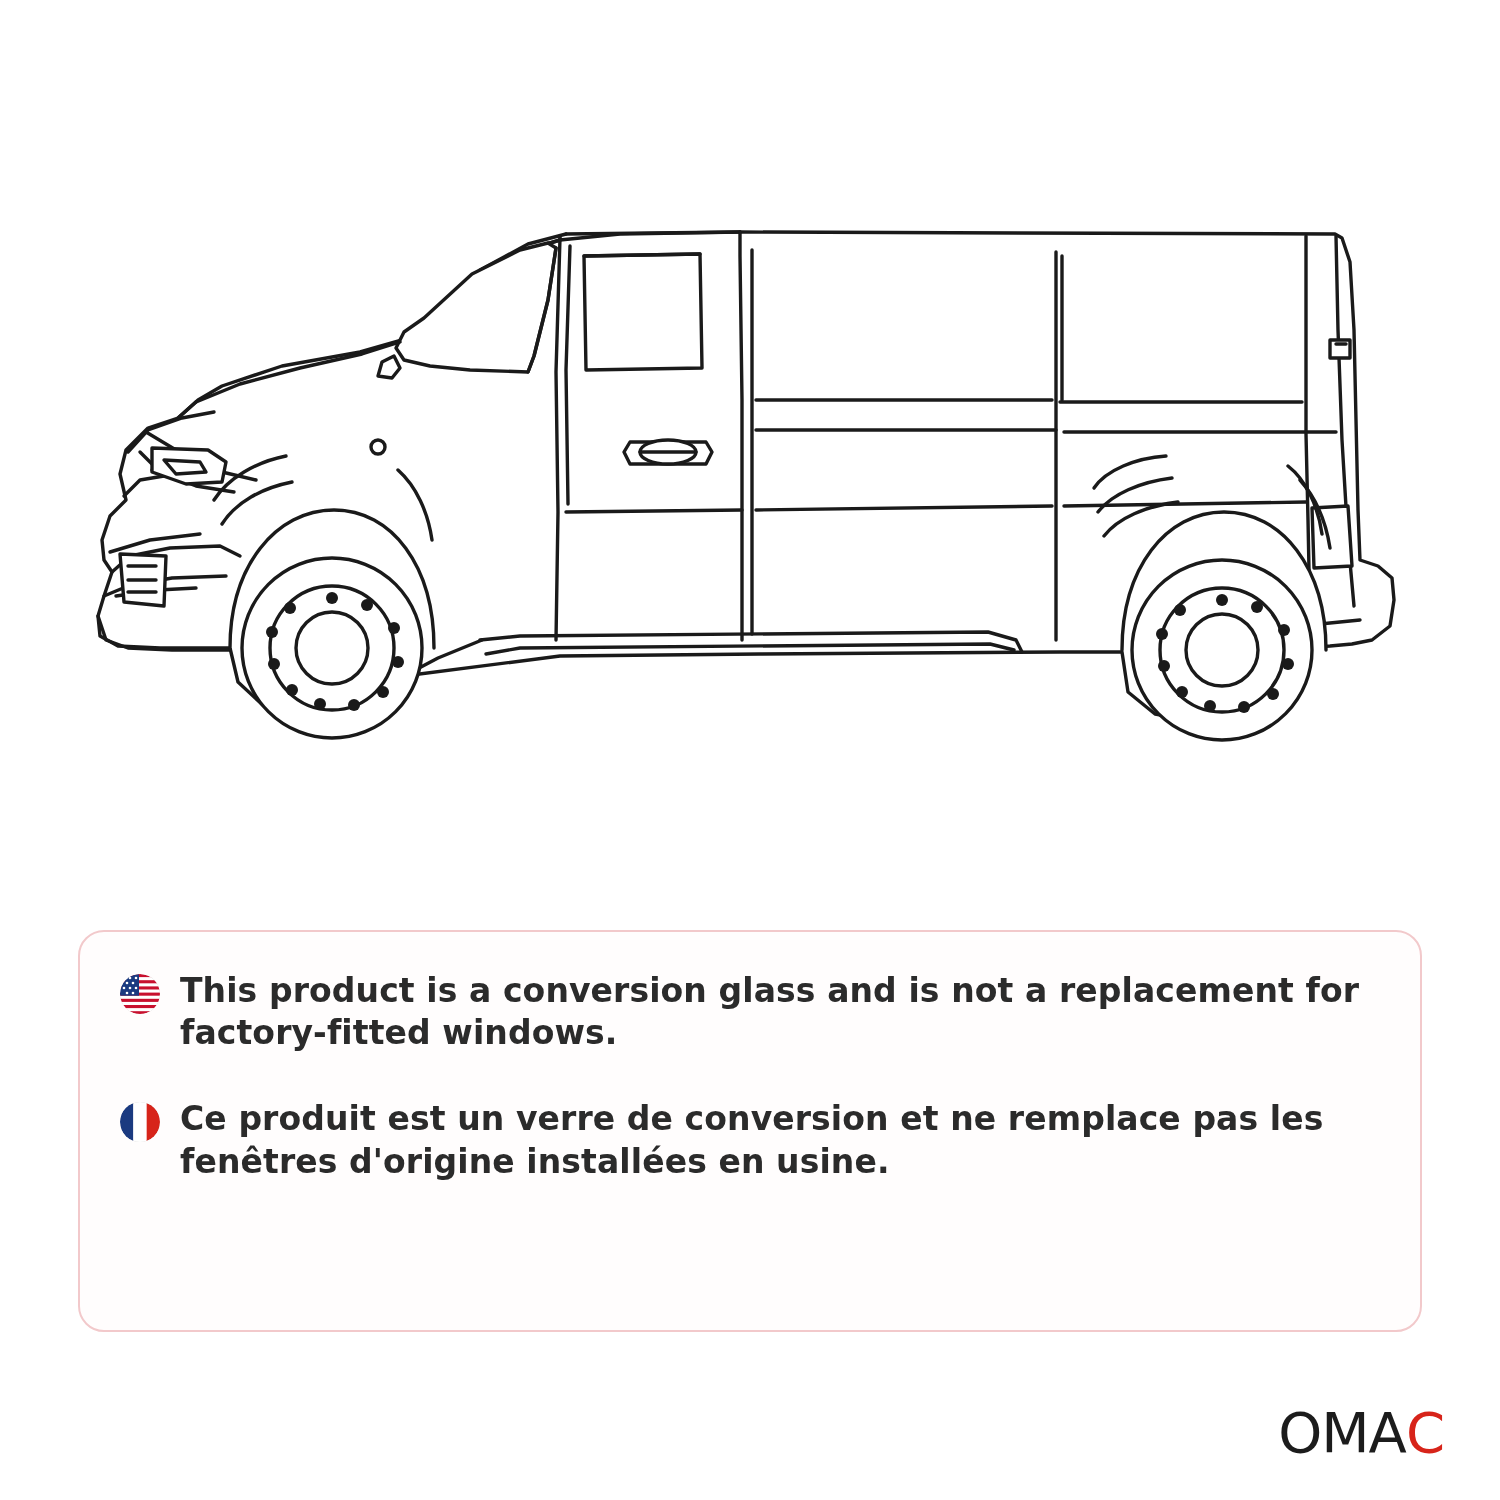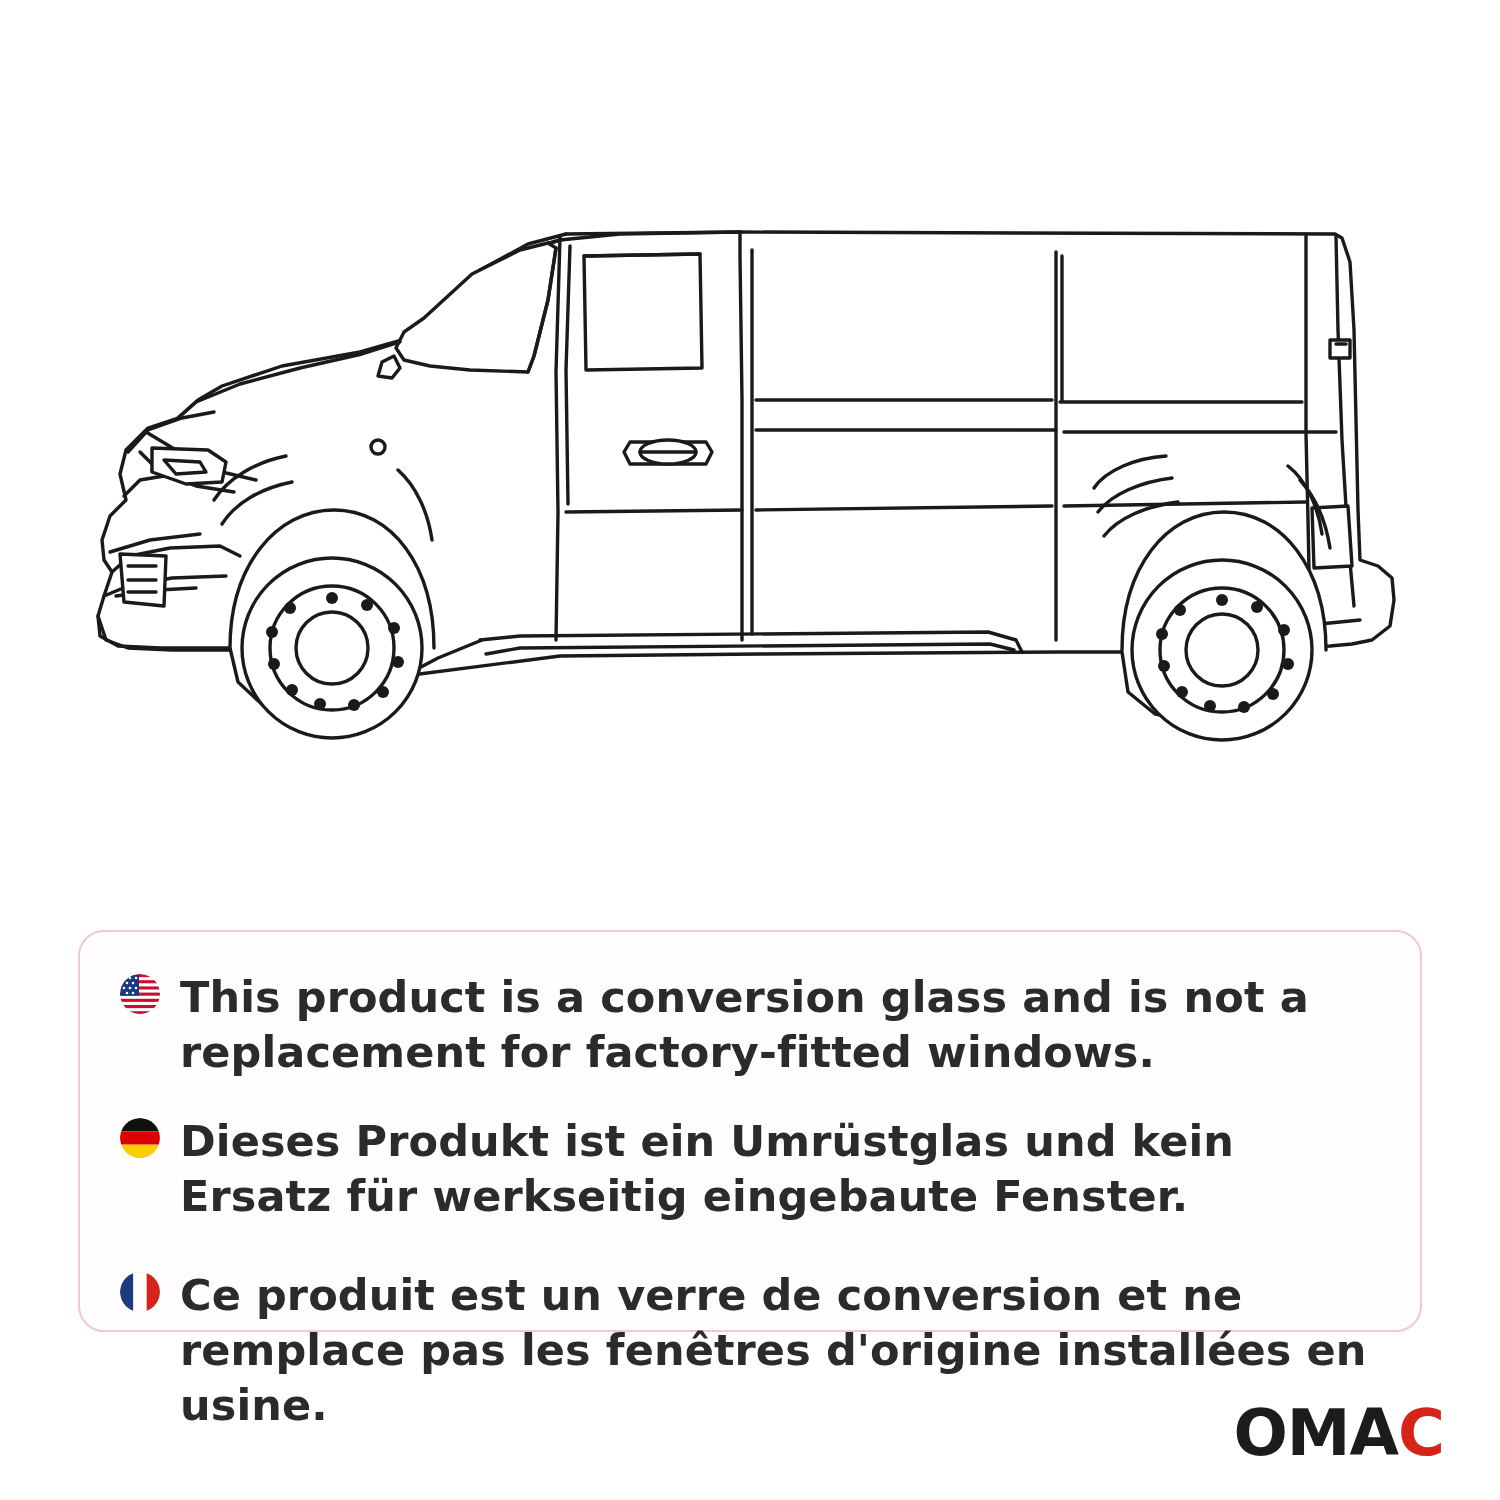--- a/index.html
+++ b/index.html
@@ -63,40 +63,40 @@
     border-radius: 50%;
     margin-right: 20px;
     margin-top: 4px;
     overflow: hidden;
     box-shadow: 0 0 0 1px rgba(0,0,0,0.12) inset;
     position: relative;
   }
   .flag svg { display:block; width: 40px; height: 40px; }
 
   .notice-text {
-    font-size: 43px;
+    font-size: 33px;
     line-height: 1.28;
     font-weight: bold;
     color: #2b2b2b;
     letter-spacing: 0.1px;
   }
 
   
   .logo {
     position: absolute;
     right: 56px;
     bottom: 34px;
     height: 66px;
     display: flex;
     align-items: center;
   }
   .logo-text {
     font-family: "DejaVu Sans", "Liberation Sans", sans-serif;
-    font-weight: bold;
-    font-size: 64px;
+    font-weight: normal;
+    font-size: 56px;
     letter-spacing: -1px;
     line-height: 1;
     display: flex;
     align-items: center;
   }
   .logo-o { color: #1c1c1c; }
   .logo-a { color: #1c1c1c; }
   .logo-c { color: #d7241a; }
 </style>
 </head>
@@ -288,37 +288,20 @@
                 <circle cx="16" cy="14" r="1.3"></circle>
               <circle cx="7" cy="19" r="1.3"></circle>
                 <circle cx="13" cy="19" r="1.3"></circle>
             </g>
           </g>
         </svg>
       </span>
       <span class="notice-text">This product is a conversion glass and is not a replacement for factory-fitted windows.</span>
     </div>
 
-    <div class="notice-row r2">
-      <span class="flag">
-        <svg viewBox="0 0 40 40" xmlns="http://www.w3.org/2000/svg">
-          <defs>
-              <clipPath id="cDE">
-                <circle cx="20" cy="20" r="20"></circle>
-              </clipPath>
-            </defs>
-          <g clip-path="url(#cDE)">
-            <rect width="40" height="13.34" y="0" fill="#111111"></rect>
-            <rect width="40" height="13.33" y="13.34" fill="#dd0000"></rect>
-            <rect width="40" height="13.33" y="26.67" fill="#ffce00"></rect>
-          </g>
-        </svg>
-      </span>
-      <span class="notice-text">Dieses Produkt ist ein Umrüstglas und kein Ersatz für werkseitig eingebaute Fenster.</span>
-    </div>
 
     <div class="notice-row r3">
       <span class="flag">
         <svg viewBox="0 0 40 40" xmlns="http://www.w3.org/2000/svg">
           <defs>
               <clipPath id="cFR">
                 <circle cx="20" cy="20" r="20"></circle>
               </clipPath>
             </defs>
           <g clip-path="url(#cFR)">

